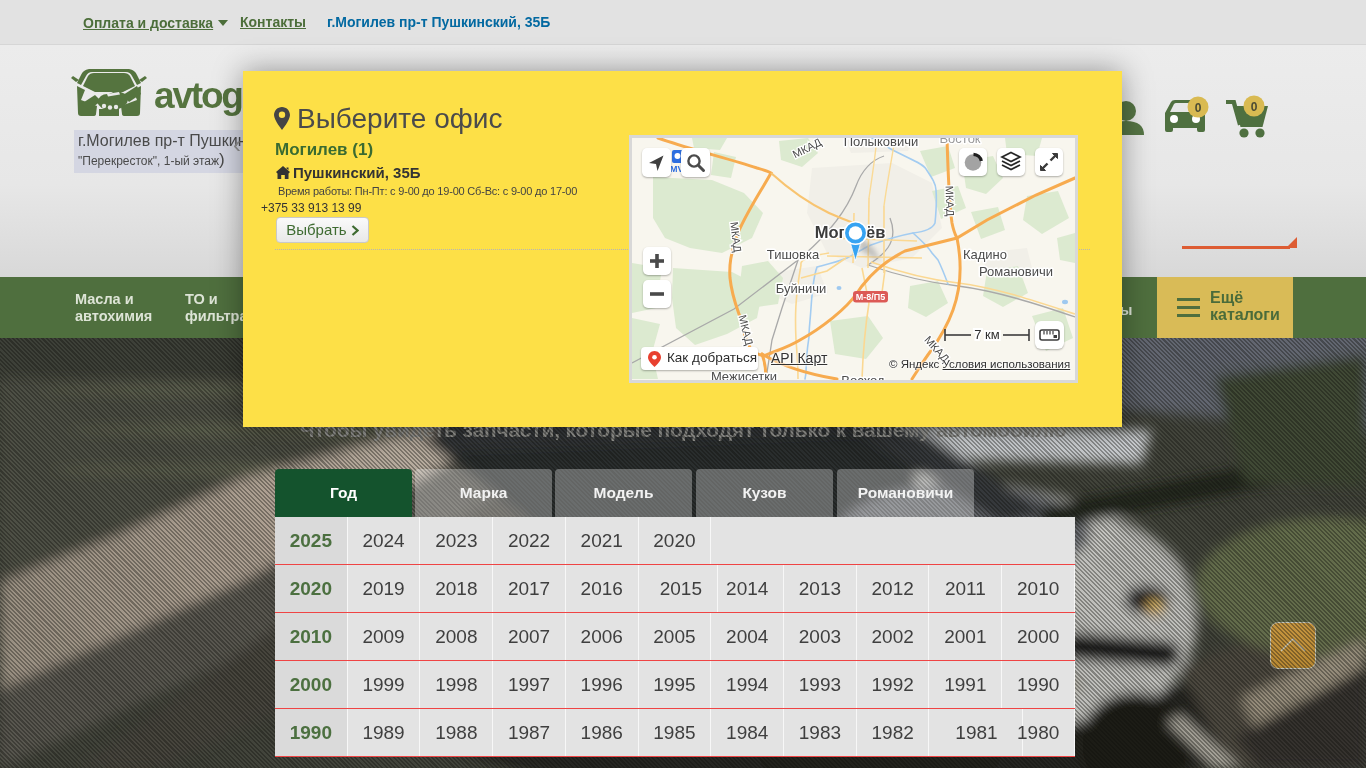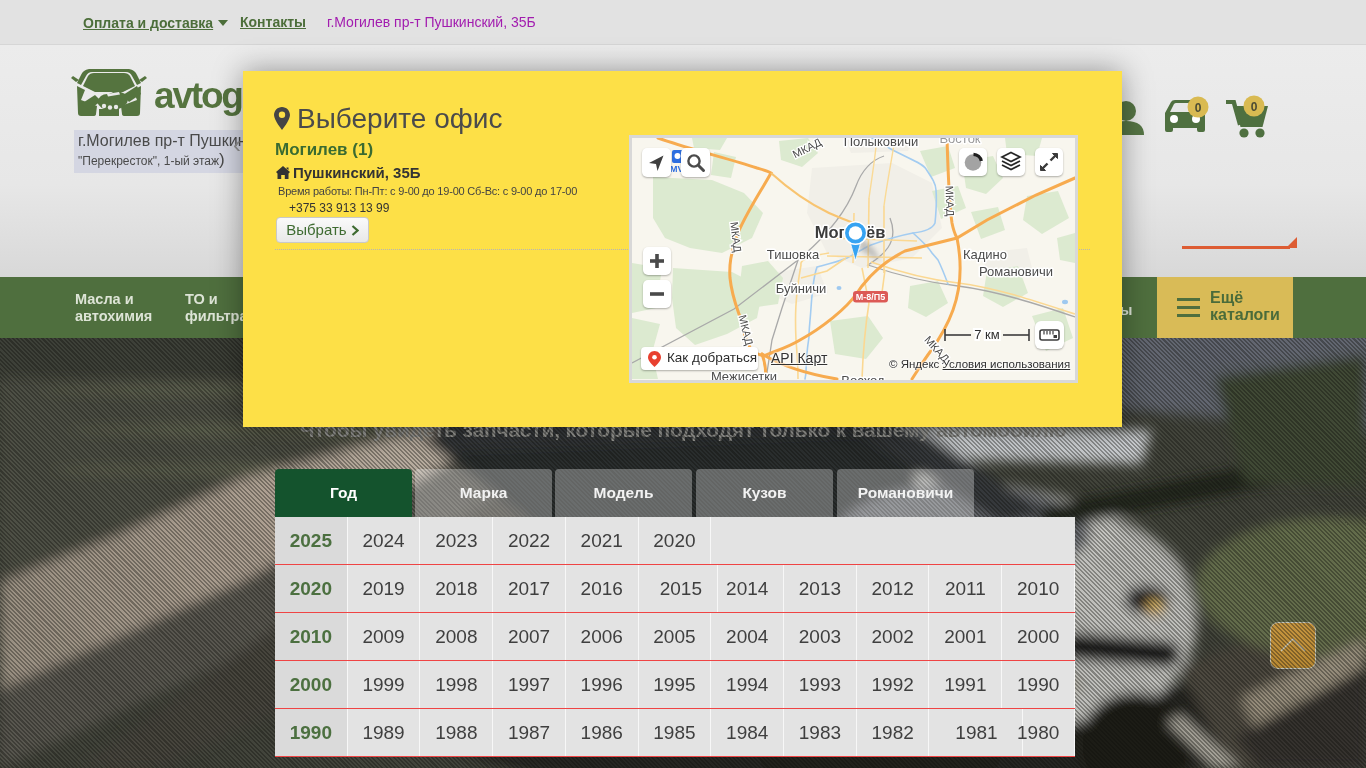--- a/index.html
+++ b/index.html
@@ -3,21 +3,21 @@
 <meta charset="utf-8">
 <title>avtogu</title>
 <style>
 *{margin:0;padding:0;box-sizing:border-box}
 html,body{width:1366px;height:768px;overflow:hidden;font-family:"Liberation Sans",sans-serif}
 #page{position:relative;width:1366px;height:768px;background:#e6e6e6}
 .abs{position:absolute}
 
 #topbar{position:absolute;left:0;top:0;width:1366px;height:45px;background:#e2e2e2;border-bottom:1px solid #d6d6d6}
 #topbar a{font-weight:bold;font-size:14px;color:#4c6e3a;text-decoration:underline}
-#topbar .addr{font-weight:normal;font-size:14px;color:#a21caf}
+#topbar .addr{font-weight:bold;font-size:14px;color:#0369a1}
 .caret{display:inline-block;width:0;height:0;border-left:5px solid transparent;border-right:5px solid transparent;border-top:6px solid #4c6e3a;vertical-align:2px;margin-left:5px}
 
 #header{position:absolute;left:0;top:45px;width:1366px;height:232px;background:linear-gradient(#ececec,#e7e7e7 60%,#d8d8d8)}
 #logotxt{position:absolute;left:154px;top:30px;font-size:37px;font-weight:bold;color:#55743f;letter-spacing:-2.2px}
 #addrsel{position:absolute;left:74px;top:85px;width:180px;background:#d4d6e2;padding:2px 4px 3px 4px}
 #addrsel .l1{font-size:16px;color:#4a4a4a;white-space:nowrap}
 #addrsel .l2{font-size:12px;color:#4a4a4a;white-space:nowrap}
 #oline{position:absolute;left:1182px;top:201px;width:108px;height:3px;background:#dd5c33}
 #otri{position:absolute;left:1286px;top:192px;width:0;height:0;border-left:11px solid transparent;border-bottom:11px solid #dd5c33}
 
@@ -38,21 +38,21 @@
 #ytable{position:absolute;left:275px;top:48px;width:800px;height:240px;background:#e3e3e3}
 .yrow{position:absolute;left:0;width:800px;height:48px;border-bottom:1px solid #ef4444}
 .ycell{position:absolute;top:0;height:47px;line-height:47px;text-align:center;font-size:19px;color:#3f3f3f;border-right:1px solid #f7f7f7}
 .ycell.g{font-weight:bold;color:#4c7040;background:#dadada}
 
 #modal{position:absolute;left:243px;top:71px;width:879px;height:356px;background:#fde047;box-shadow:0 0 28px rgba(0,0,0,.38);z-index:10}
 #mtitle{position:absolute;left:54px;top:32px;font-size:28px;color:#4b4b4b}
 #mcity{position:absolute;left:32px;top:69px;font-size:17px;font-weight:bold;color:#3a6b31}
 #maddr{position:absolute;left:50px;top:93px;font-size:15px;font-weight:bold;color:#333}
 #mhours{position:absolute;left:35px;top:114px;font-size:11px;color:#434343;letter-spacing:-.2px}
-#mphone{position:absolute;left:46px;top:130px;font-size:12px;color:#333}
+#mphone{position:absolute;left:18px;top:130px;font-size:12px;color:#333}
 #mbtn{position:absolute;left:33px;top:146px;width:93px;height:26px;background:linear-gradient(#fafafa,#e8e8e8);border:1px solid #c9c9c9;border-radius:4px;font-size:15px;color:#3e6b31;text-align:center;line-height:24px}
 #mdots{position:absolute;left:32px;top:178px;width:815px;border-top:1px dotted #b5b5b5}
 #mapframe{position:absolute;left:386px;top:64px;width:449px;height:248px;border:3px solid #d8d8d8;background:#f8f6ee;overflow:hidden}
 .mbtn{position:absolute;background:#fff;border-radius:5px;box-shadow:0 1px 2px rgba(0,0,0,.3)}
 .mlbl{position:absolute;font-size:13px;color:#2f2f2f;white-space:nowrap;text-shadow:0 0 2px #fff,0 0 2px #fff,0 0 3px #fff}
 </style>
 </head>
 <body>
 <div id="page">
   <div id="topbar">

